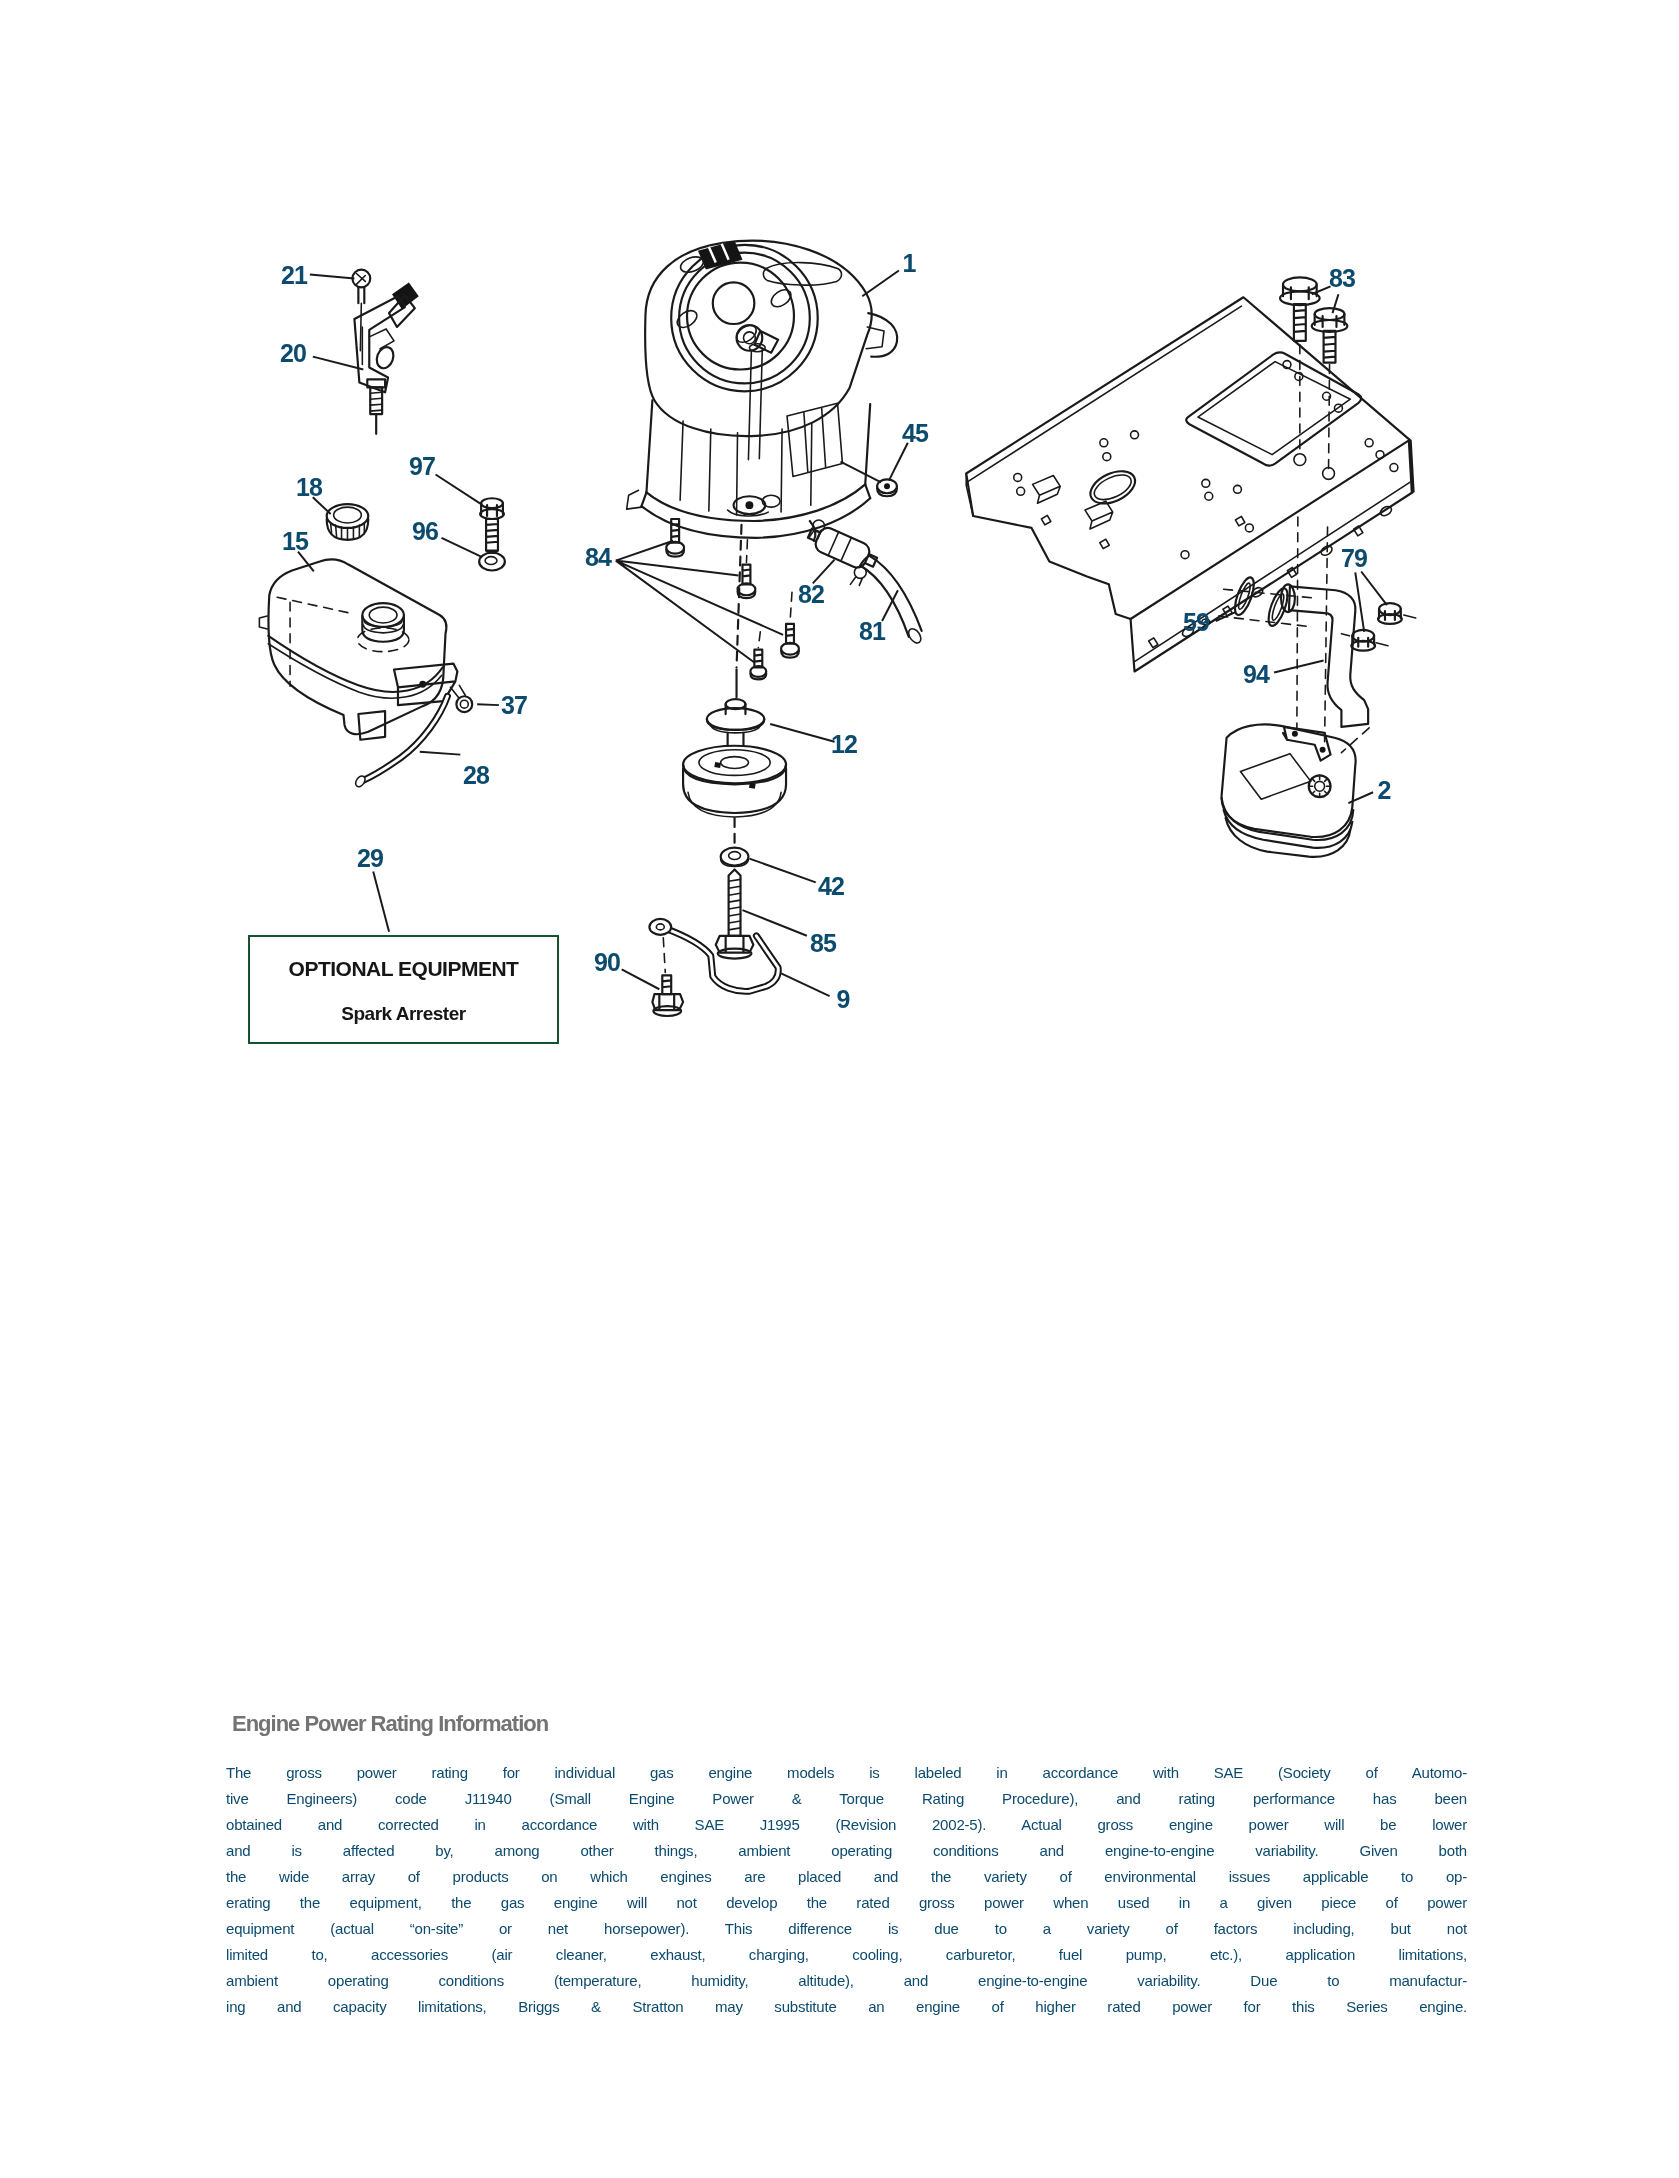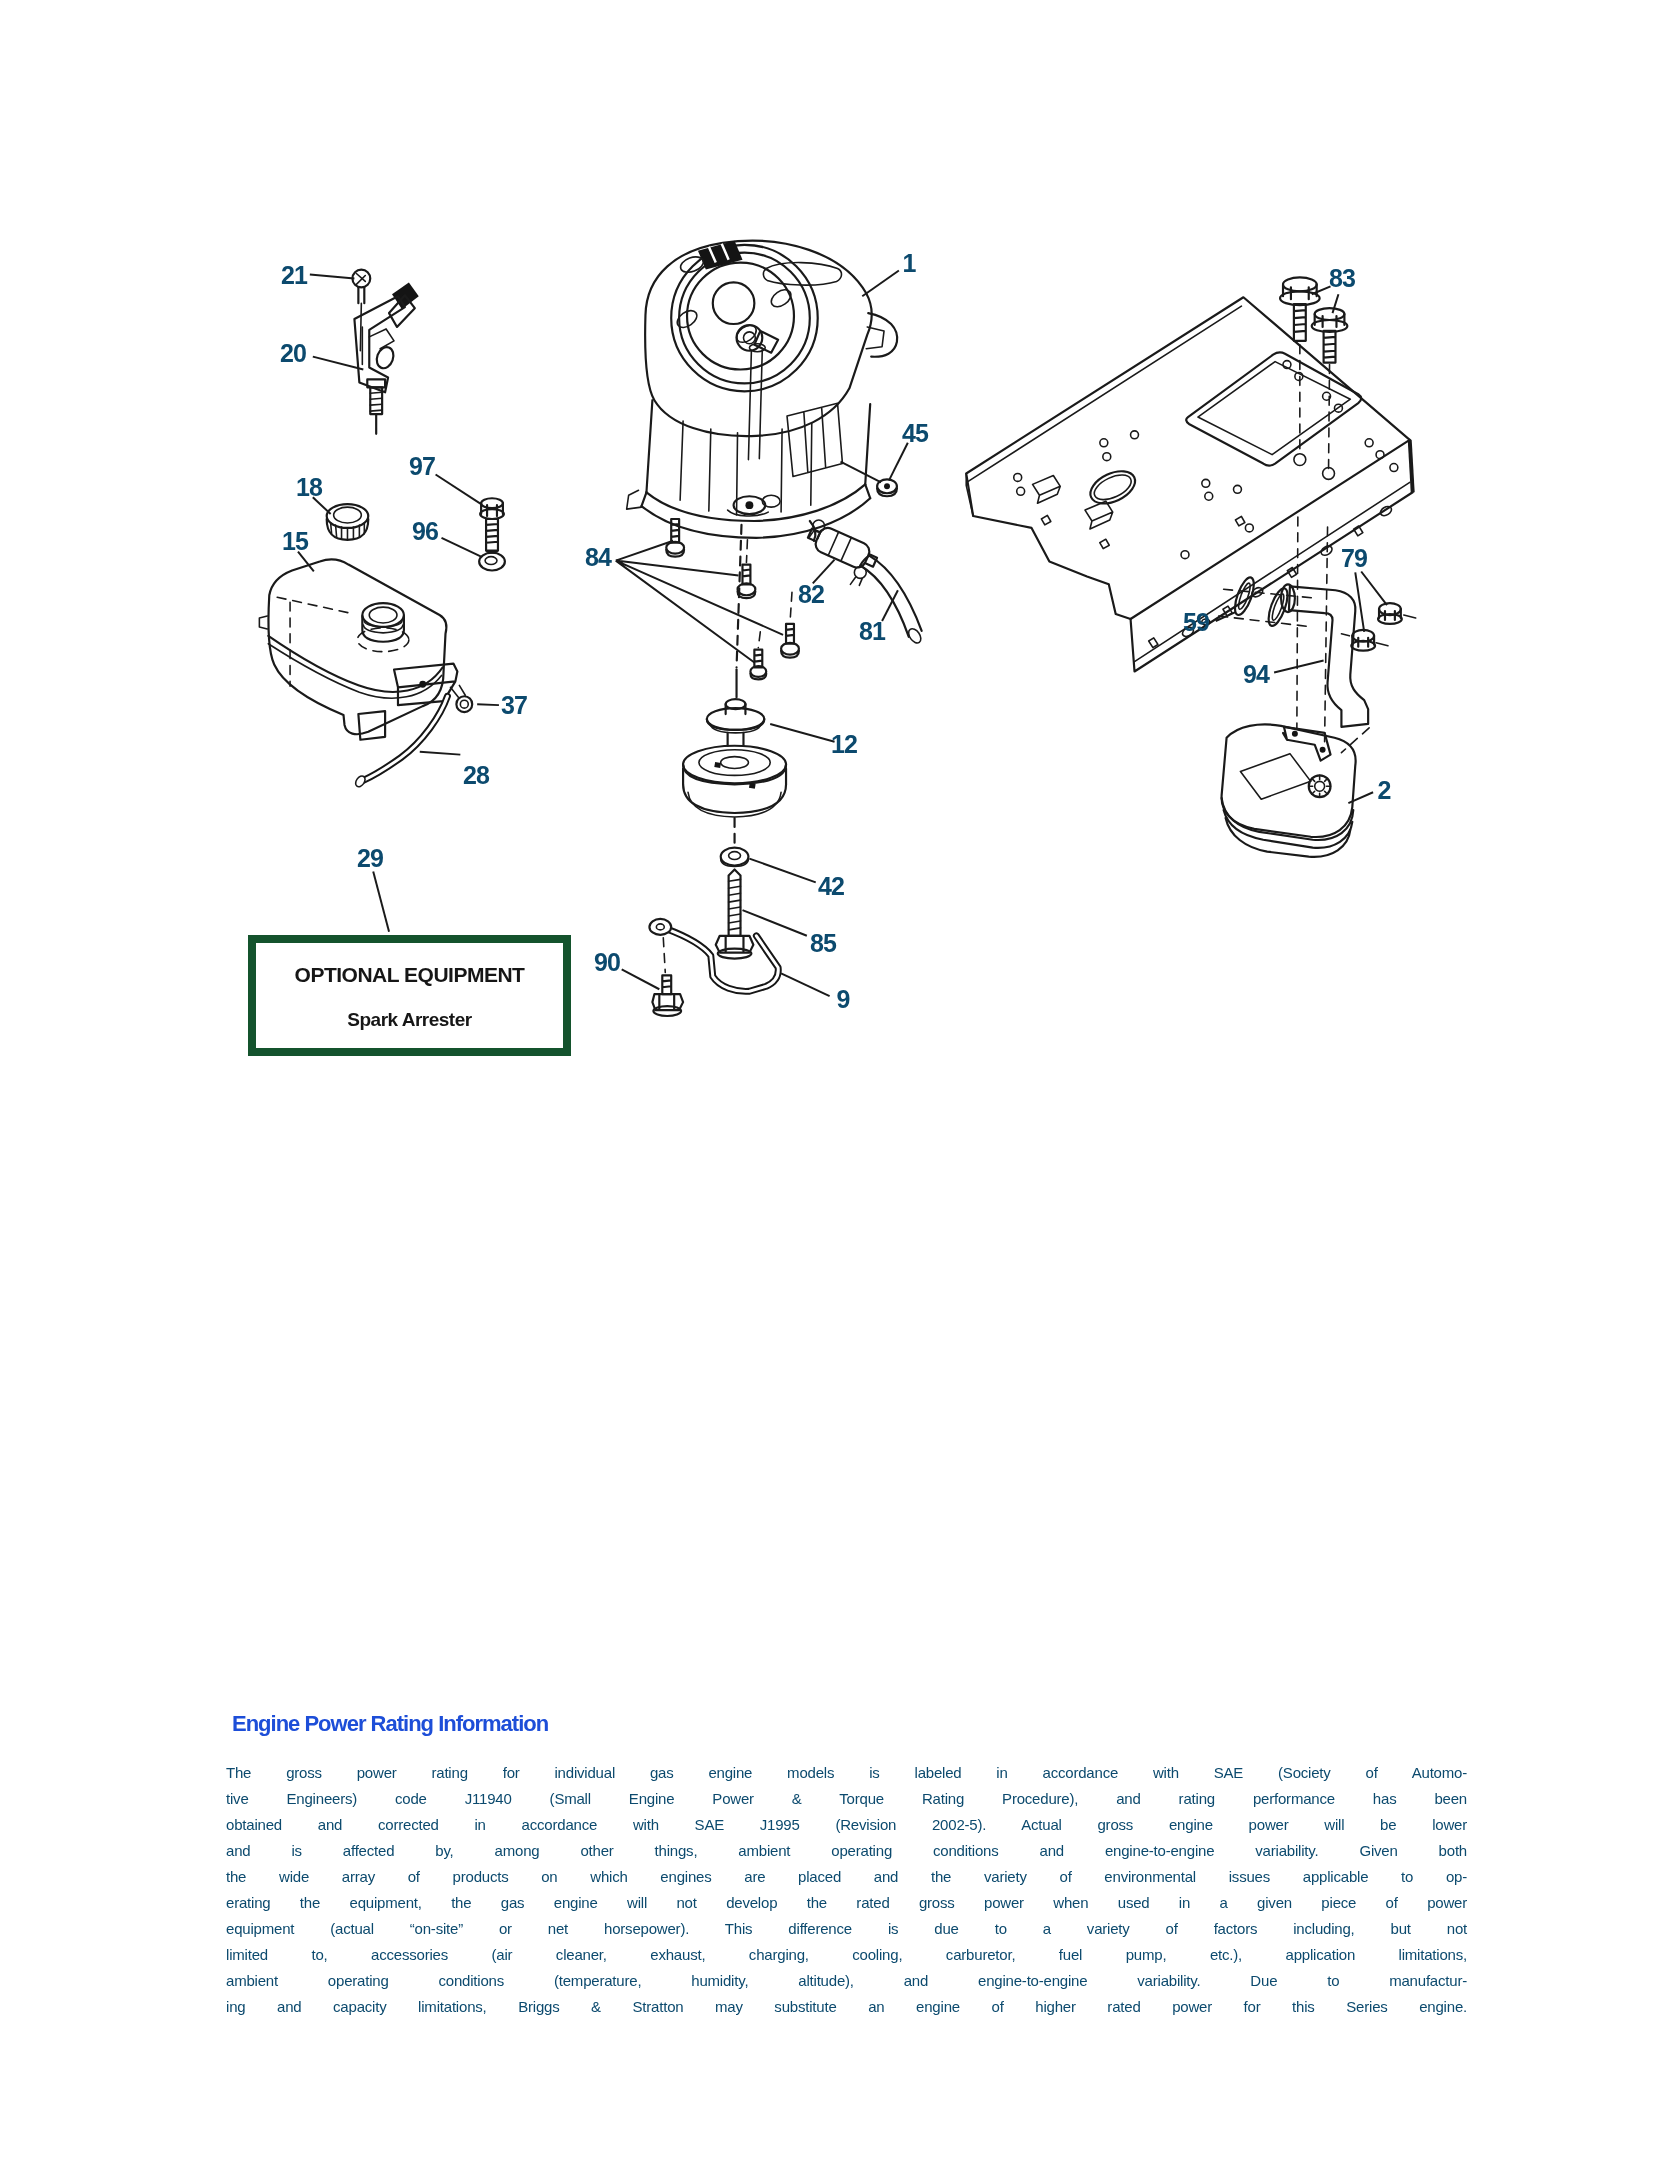--- a/index.html
+++ b/index.html
@@ -3,25 +3,25 @@
 <meta charset="utf-8">
 <style>
   html,body{margin:0;padding:0;background:#fff;}
   .page{position:relative;width:1679px;height:2178px;background:#ffffff;overflow:hidden;
         font-family:"Liberation Sans",sans-serif;color:#161616;}
   .diagram{position:absolute;left:0;top:0;}
   .callout-layer{position:absolute;left:0;top:0;width:1679px;height:1139px;}
   .callout{position:absolute;transform:translate(-50%,-50%);font-weight:bold;font-size:25px;
            letter-spacing:-1px;color:#0c4a6e;white-space:nowrap;}
   .opt-box{position:absolute;left:248px;top:935px;width:307px;height:105px;
-           border:8px solid #14532d;text-align:center;background:#fff;}
+           border:2px solid #14532d;text-align:center;background:#fff;}
   .opt-title{padding-top:20px;font-weight:bold;font-size:21px;letter-spacing:-0.5px;}
   .opt-sub{margin-top:22px;font-weight:bold;font-size:19px;letter-spacing:-0.5px;}
   .info{position:absolute;left:226px;top:1711px;width:1241px;}
-  .info-heading{margin:0 0 23px 6px;font-size:22px;font-weight:bold;letter-spacing:-1px;color:#1d4ed8;}
+  .info-heading{margin:0 0 23px 6px;font-size:22px;font-weight:bold;letter-spacing:-1px;color:#737373;}
   .para-line{font-size:15px;line-height:26px;letter-spacing:-0.2px;color:#0c4a6e;
              text-align:justify;text-align-last:justify;}
   svg .ln{stroke:#1a1a1a;stroke-width:2.2;fill:none;stroke-linecap:round;stroke-linejoin:round;}
   svg .thin{stroke-width:1.6;}
   svg .thick{stroke-width:4;}
   svg .fill{fill:#141414;stroke:none;}
   svg .wfill{fill:#ffffff;}
   svg .dash{stroke-dasharray:9 7;}
   svg .lead{stroke:#1a1a1a;stroke-width:2;fill:none;}
   svg .tube{stroke:#161616;stroke-width:7;fill:none;stroke-linecap:round;stroke-linejoin:round;}

